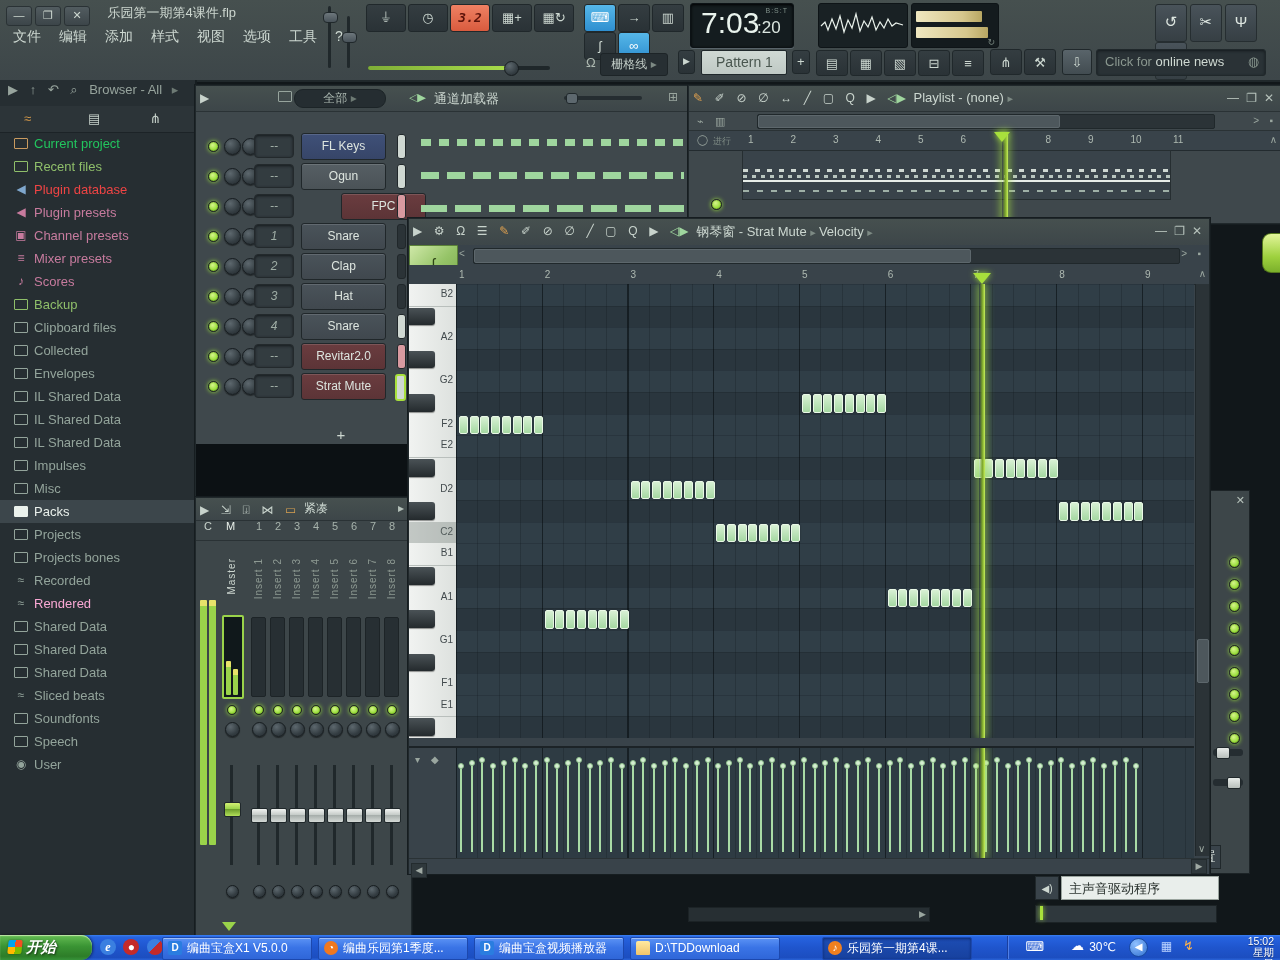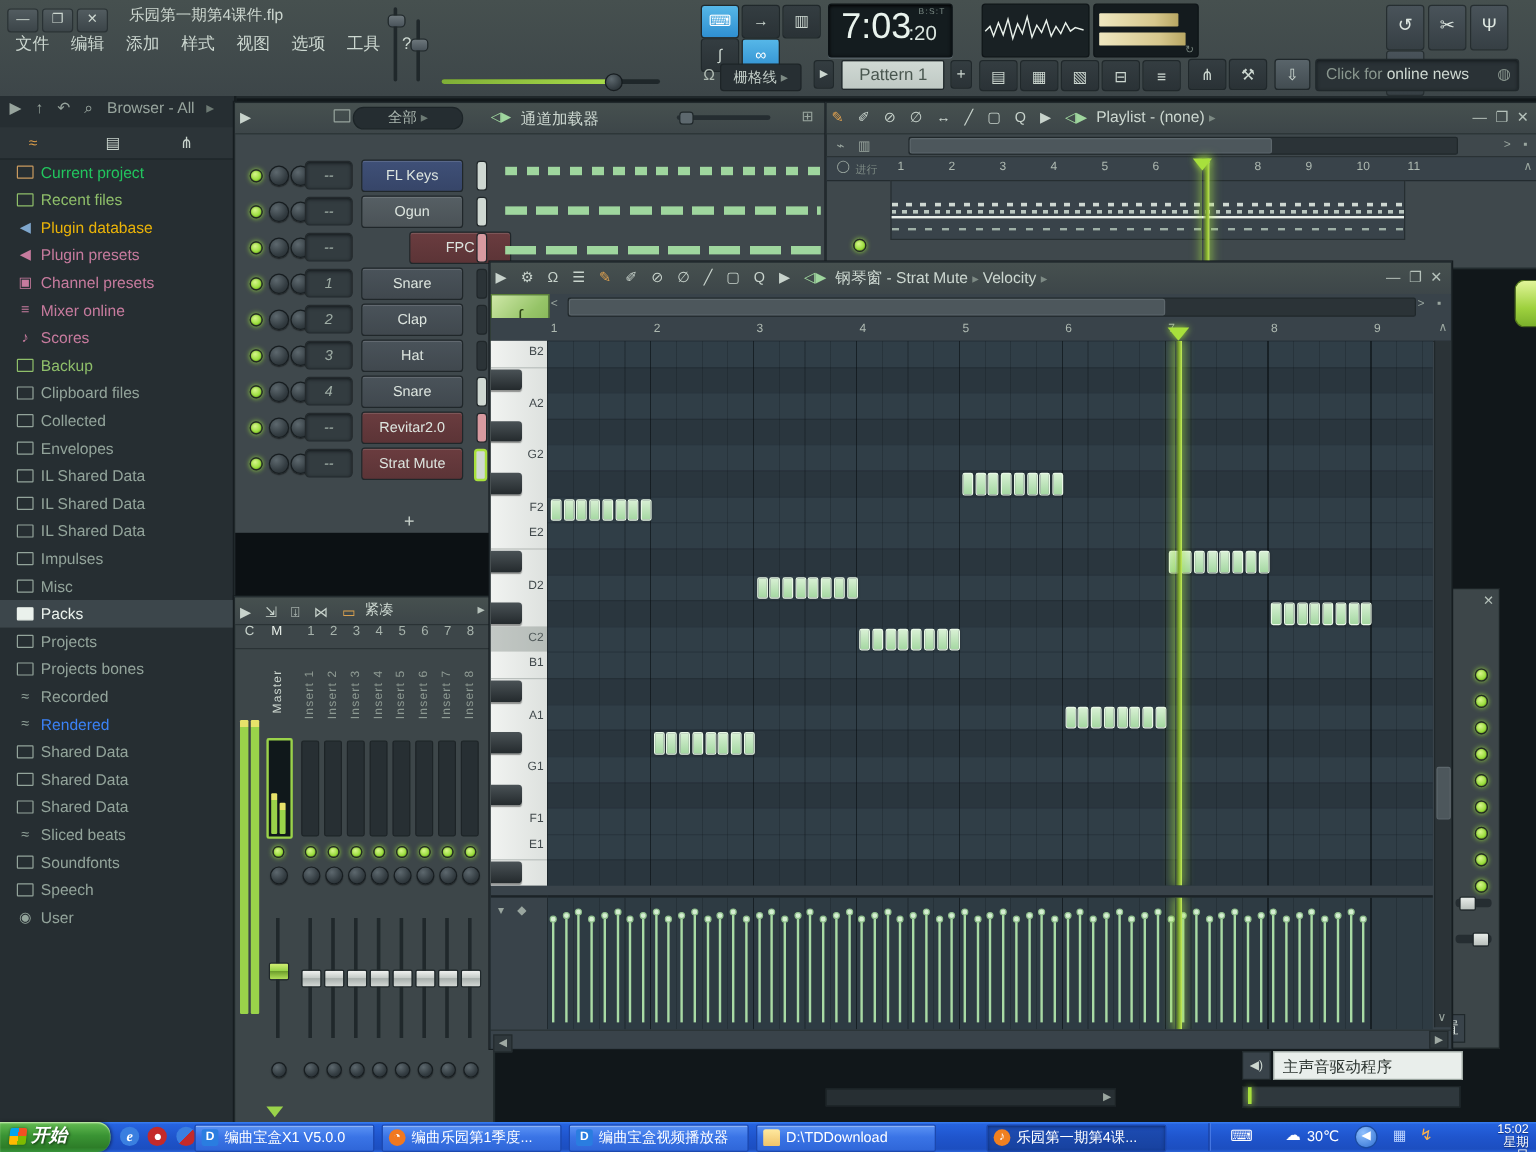--- a/index.html
+++ b/index.html
@@ -188,20 +188,23 @@
       <span class="winbtn">—</span><span class="winbtn">❐</span><span class="winbtn">✕</span>
       <span id="wtitle">乐园第一期第4课件.flp</span>
     </div>
     <div class="abs" style="left:4px;top:26px;" id="menubar"><span class="menu-item">文件</span><span class="menu-item">编辑</span><span class="menu-item">添加</span><span class="menu-item">样式</span><span class="menu-item">视图</span><span class="menu-item">选项</span><span class="menu-item">工具</span><span class="menu-item">?</span></div>
 
     <div class="vslider" style="left:328px;top:6px;height:62px;"></div>
     <div class="vknob" style="left:323px;top:12px;"></div>
     <div class="vslider" style="left:347px;top:16px;height:52px;"></div>
     <div class="vknob" style="left:342px;top:32px;"></div>
 
+    <div class="abs" style="left:366px;top:4px;">
+      <span class="tbn">⏚</span><span class="tbn">◷</span><span class="tbn red">3.2</span><span class="tbn">▦+</span><span class="tbn">▦↻</span>
+    </div>
     <div id="tslider">
         <div class="fill"></div>
         <div class="kn"></div>
       </div>
 
     <div class="abs" style="left:584px;top:4px;">
       <span class="tbn sm blue">⌨</span><span class="tbn sm">→</span><span class="tbn sm">▥</span>
     </div>
     <div class="abs" style="left:584px;top:32px;">
       <span class="tbn sm">ʃ</span><span class="tbn sm blue">∞</span>
@@ -269,33 +272,33 @@
         <div class="b-item" style="top: 0px;">
           <span class="b-ic" style="border-color: rgb(201, 154, 95); color: rgb(201, 154, 95);"></span>
           <span class="b-lab" style="color: #22c55e;">Current project</span>
         </div>
         <div class="b-item" style="top: 23px;">
           <span class="b-ic" style="border-color: rgb(143, 191, 106); color: rgb(143, 191, 106);"></span>
           <span class="b-lab" style="color: rgb(143, 191, 106);">Recent files</span>
         </div>
         <div class="b-item" style="top: 46px;">
           <span class="b-ic glyph" style="border-color: rgb(127, 167, 205); color: rgb(127, 167, 205);">◀</span>
-          <span class="b-lab" style="color: #eab308;">Plugin database</span>
+          <span class="b-lab" style="color: #ef4444;">Plugin database</span>
         </div>
         <div class="b-item" style="top: 69px;">
           <span class="b-ic glyph" style="border-color: rgb(199, 123, 158); color: rgb(199, 123, 158);">◀</span>
           <span class="b-lab" style="color: rgb(199, 123, 158);">Plugin presets</span>
         </div>
         <div class="b-item" style="top: 92px;">
           <span class="b-ic glyph" style="border-color: rgb(199, 123, 158); color: rgb(199, 123, 158);">▣</span>
           <span class="b-lab" style="color: rgb(199, 123, 158);">Channel presets</span>
         </div>
         <div class="b-item" style="top: 115px;">
           <span class="b-ic glyph" style="border-color: rgb(199, 123, 158); color: rgb(199, 123, 158);">≡</span>
-          <span class="b-lab" style="color: rgb(199, 123, 158);">Mixer online</span>
+          <span class="b-lab" style="color: rgb(199, 123, 158);">Mixer presets</span>
         </div>
         <div class="b-item" style="top: 138px;">
           <span class="b-ic glyph" style="border-color: rgb(199, 123, 158); color: rgb(199, 123, 158);">♪</span>
           <span class="b-lab" style="color: rgb(199, 123, 158);">Scores</span>
         </div>
         <div class="b-item" style="top: 161px;">
           <span class="b-ic" style="border-color: rgb(143, 191, 106); color: rgb(143, 191, 106);"></span>
           <span class="b-lab" style="color: rgb(143, 191, 106);">Backup</span>
         </div>
         <div class="b-item" style="top: 184px;">
@@ -341,21 +344,21 @@
         <div class="b-item" style="top: 414px;">
           <span class="b-ic" style="border-color: rgb(147, 164, 155); color: rgb(147, 164, 155);"></span>
           <span class="b-lab" style="color: rgb(147, 164, 155);">Projects bones</span>
         </div>
         <div class="b-item" style="top: 437px;">
           <span class="b-ic glyph" style="border-color: rgb(147, 164, 155); color: rgb(147, 164, 155);">≈</span>
           <span class="b-lab" style="color: rgb(147, 164, 155);">Recorded</span>
         </div>
         <div class="b-item" style="top: 460px;">
           <span class="b-ic glyph" style="border-color: rgb(147, 164, 155); color: rgb(147, 164, 155);">≈</span>
-          <span class="b-lab" style="color: #3b82f6;">Rendered</span>
+          <span class="b-lab" style="color: #f9a8d4;">Rendered</span>
         </div>
         <div class="b-item" style="top: 483px;">
           <span class="b-ic" style="border-color: rgb(147, 164, 155); color: rgb(147, 164, 155);"></span>
           <span class="b-lab" style="color: rgb(147, 164, 155);">Shared Data</span>
         </div>
         <div class="b-item" style="top: 506px;">
           <span class="b-ic" style="border-color: rgb(147, 164, 155); color: rgb(147, 164, 155);"></span>
           <span class="b-lab" style="color: rgb(147, 164, 155);">Shared Data</span>
         </div>
         <div class="b-item" style="top: 529px;">

